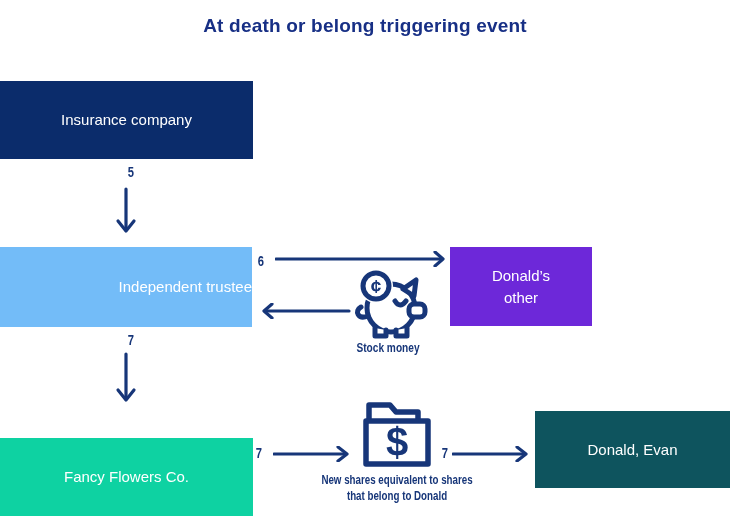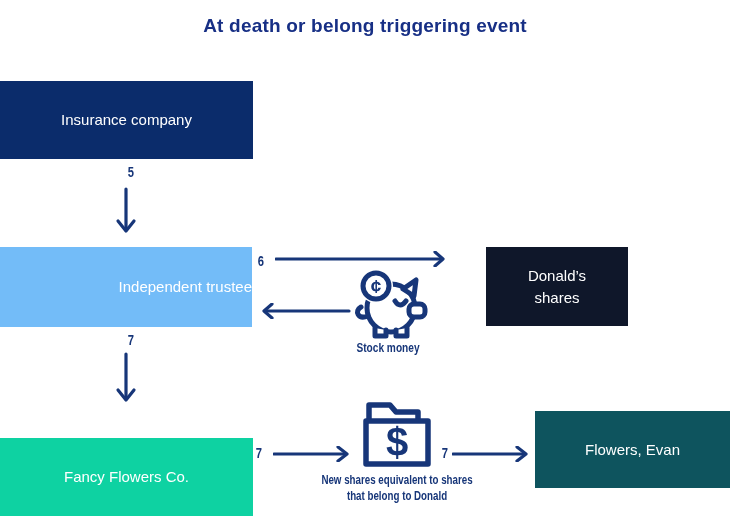--- a/index.html
+++ b/index.html
@@ -95,23 +95,23 @@
       <circle cx="30" cy="20" r="17" fill="#fff"></circle>
       <circle cx="30" cy="20" r="13" fill="#fff" stroke="#173679" stroke-width="5"></circle>
       <text x="30" y="27" text-anchor="middle" font-family="Liberation Sans, sans-serif" font-size="19" font-weight="bold" fill="#173679">¢</text>
     </svg>
   </div>
 
   <div class="caption caption-stock">
     <span>Stock money</span>
   </div>
 
-  <div class="box box-estate" style="background: #0f172a; margin-left: 36px;">
+  <div class="box box-estate" style="background: #6d28d9;">
     <span>Donald’s</span>
-    <span>shares</span>
+    <span>other</span>
   </div>
 
   <div class="step" style="left:121px;top:331px;width:20px;">
     <span class="cond">7</span>
   </div>
 
   <div class="arrow" style="left:113px;top:352px;">
     <svg width="26" height="56" viewBox="0 0 26 56" fill="none" stroke="#173679" stroke-width="3.2" stroke-linecap="round" stroke-linejoin="round">
       <line x1="13" y1="2" x2="13" y2="46"></line>
         <polyline points="5,38 13,48 21,38"></polyline>
@@ -148,21 +148,21 @@
   </div>
 
   <div class="arrow" style="left:452px;top:446px;">
     <svg width="80" height="16" viewBox="0 0 80 16" fill="none" stroke="#173679" stroke-width="3.2" stroke-linecap="round" stroke-linejoin="round">
       <line x1="1" y1="8" x2="72" y2="8"></line>
         <polyline points="65,1 74,8 65,15"></polyline>
     </svg>
   </div>
 
   <div class="box box-beneficiaries" style="background: rgb(14, 84, 94);">
-    <span>Flowers, Evan</span>
+    <span>Donald, Evan</span>
   </div>
 
   <div class="caption caption-folder">
     <span>New shares equivalent to shares</span>
     <span>that belong to Donald</span>
   </div>
 
 </div>
 
 </body></html>

